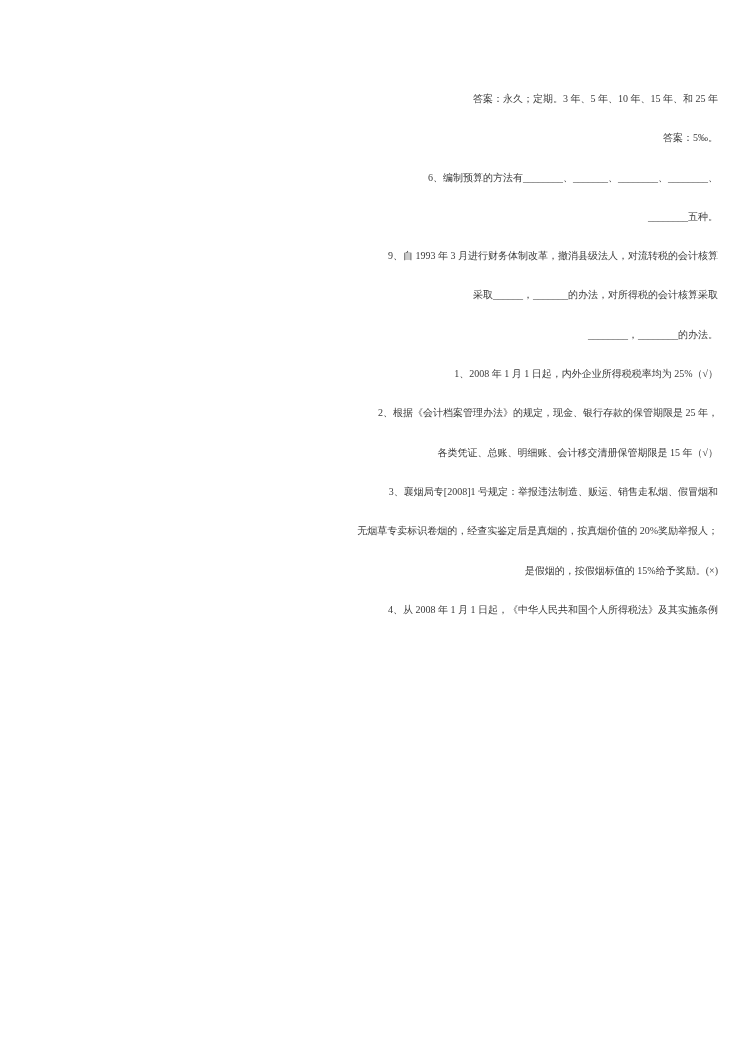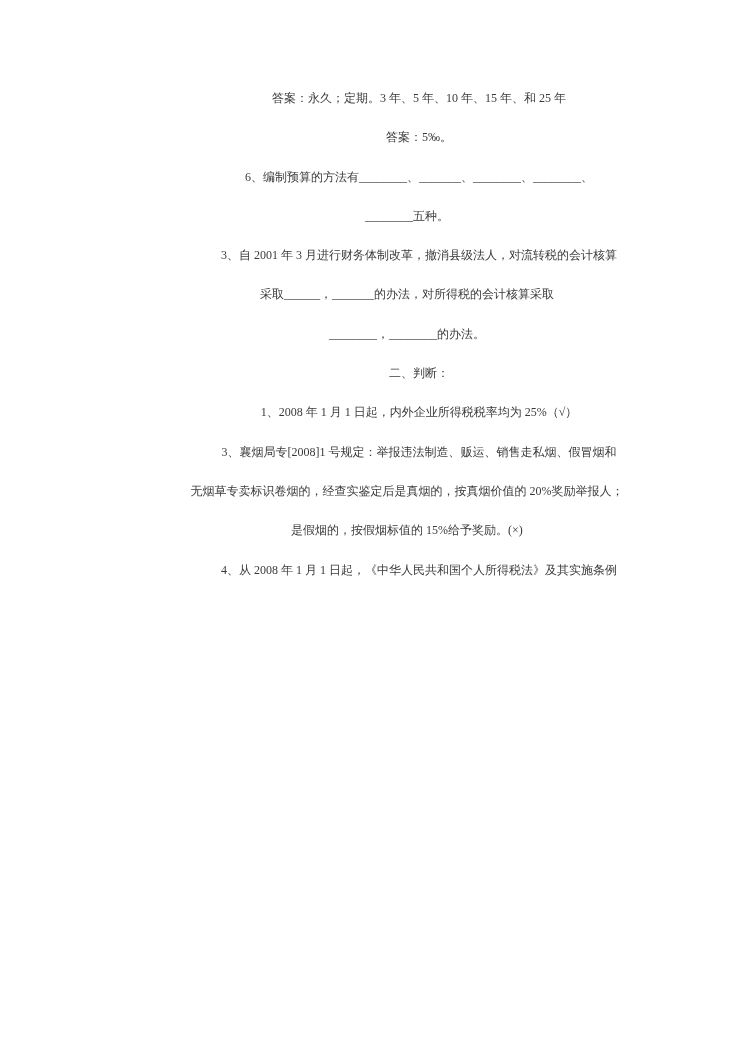--- a/index.html
+++ b/index.html
@@ -9,49 +9,50 @@
   }
   .page {
     position: relative;
     width: 744px;
     height: 1052px;
     background: #ffffff;
     overflow: hidden;
   }
   .content {
     position: absolute;
-    left: 104px;
+    left: 112px;
     top: 79px;
     width: 606px;
     font-family: "Liberation Serif", "DejaVu Serif", serif;
-    font-size: 12px;
+    font-size: 10px;
     line-height: 39.3px;
     color: #3a3a3a;
-    text-align: center;
+    text-align: right;
   }
   .para {
     margin: 0;
     padding: 0;
     text-indent: 2em;
     white-space: pre-wrap;
     word-break: break-all;
   }
 </style>
 </head>
 <body>
 
 <div class="page" style="background: rgb(255, 255, 255);">
   <div class="content" style="color: rgb(58, 58, 58);">
     <p class="para">答案：永久；定期。3 年、5 年、10 年、15 年、和 25 年</p>
     <p class="para">答案：5‰。</p>
     <p class="para">6、编制预算的方法有________、_______、________、________、
 ________五种。</p>
-    <p class="para">3、自 2001 年 3 月进行财务体制改革，撤消县级法人，对流转税的会计核算
+    <p class="para">9、自 1993 年 3 月进行财务体制改革，撤消县级法人，对流转税的会计核算
 采取______，_______的办法，对所得税的会计核算采取
 ________，________的办法。</p>
-    <p class="para">二、判断：</p>
     <p class="para">1、2008 年 1 月 1 日起，内外企业所得税税率均为 25%（√）</p>
+    <p class="para">2、根据《会计档案管理办法》的规定，现金、银行存款的保管期限是 25 年，
+各类凭证、总账、明细账、会计移交清册保管期限是 15 年（√）</p>
     <p class="para">3、襄烟局专[2008]1 号规定：举报违法制造、贩运、销售走私烟、假冒烟和
 无烟草专卖标识卷烟的，经查实鉴定后是真烟的，按真烟价值的 20%奖励举报人；
 是假烟的，按假烟标值的 15%给予奖励。(×)</p>
     <p class="para">4、从 2008 年 1 月 1 日起，《中华人民共和国个人所得税法》及其实施条例</p>
   </div>
 </div>
 
 </body></html>

